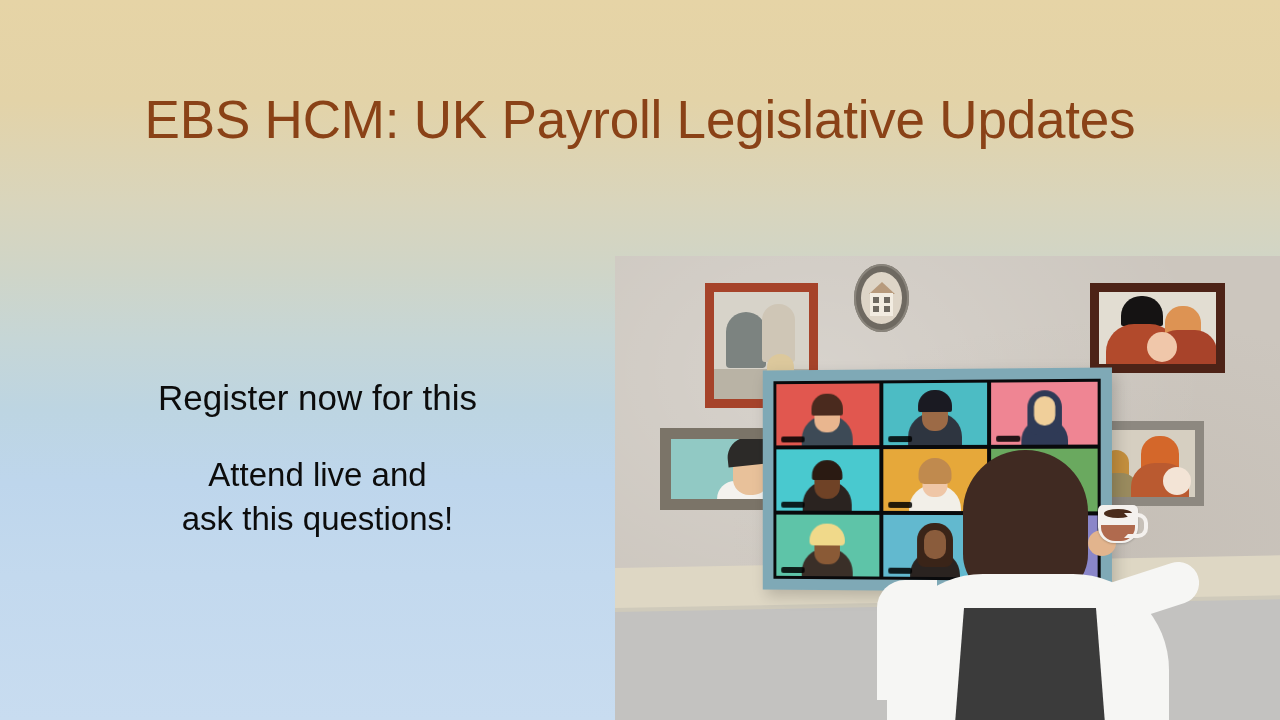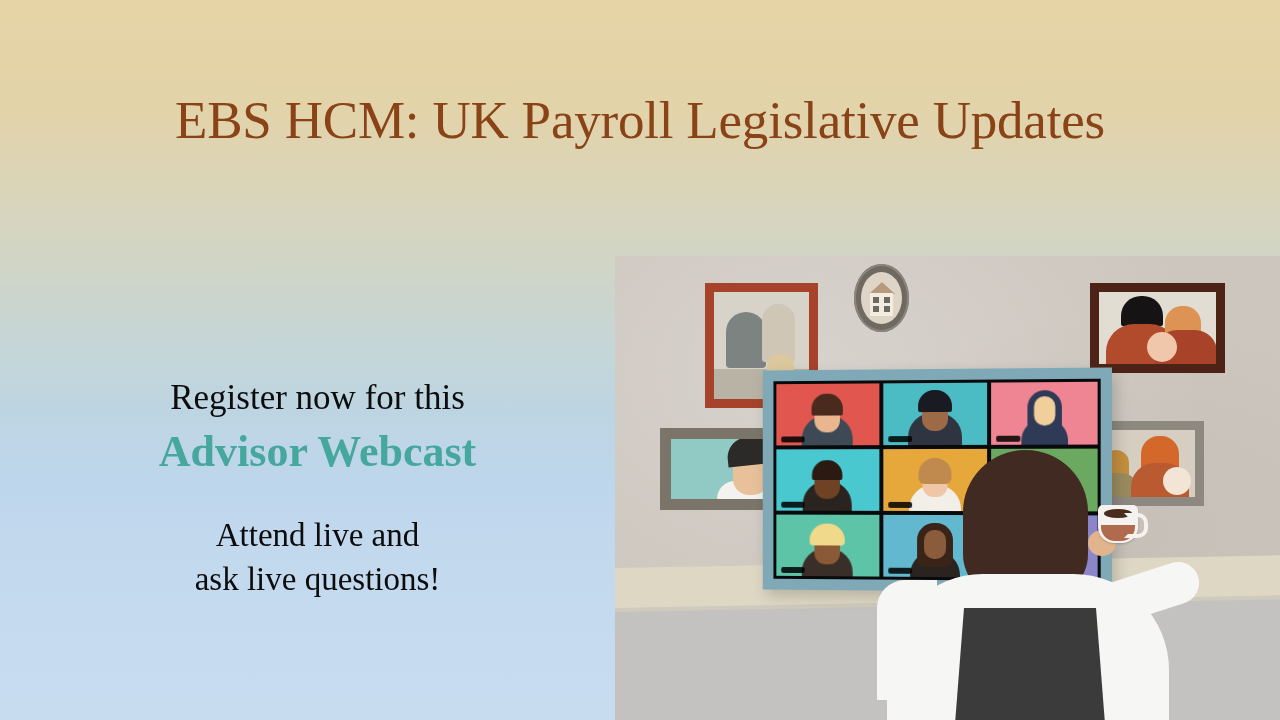--- a/index.html
+++ b/index.html
@@ -21,21 +21,20 @@
       #e6d4a6 0%,
       #e3d3a8 14%,
       #d9d5bc 28%,
       #cfd5c8 38%,
       #c6d6d6 47%,
       #bdd5e2 57%,
       #bed6ec 67%,
       #c3d9ee 80%,
       #c8dcf0 100%);
     overflow: hidden;
-    font-family: Liberation Serif, serif;
   }
 
   
   .slide-title {
     position: absolute;
     left: 0;
     top: 88px;
     width: 1280px;
     text-align: center;
     font-size: 53px;
@@ -360,23 +359,22 @@
 </style>
 </head>
 <body>
 
 <div class="slide">
 
   <div class="slide-title">EBS HCM: UK Payroll Legislative Updates</div>
 
   <div class="left-copy">
     <div class="line-register">Register now for this</div>
-    <div class="line-webcast">Advisor Webcast</div>
     <div class="line-attend">Attend live and</div>
-    <div class="line-ask">ask live questions!</div>
+    <div class="line-ask">ask this questions!</div>
   </div>
 
   <div class="illustration">
 
     <div class="wall"></div>
     <div class="floor"></div>
     <div class="counter-edge"></div>
     <div class="counter"></div>
 
     <div class="frame frame-left-top">

